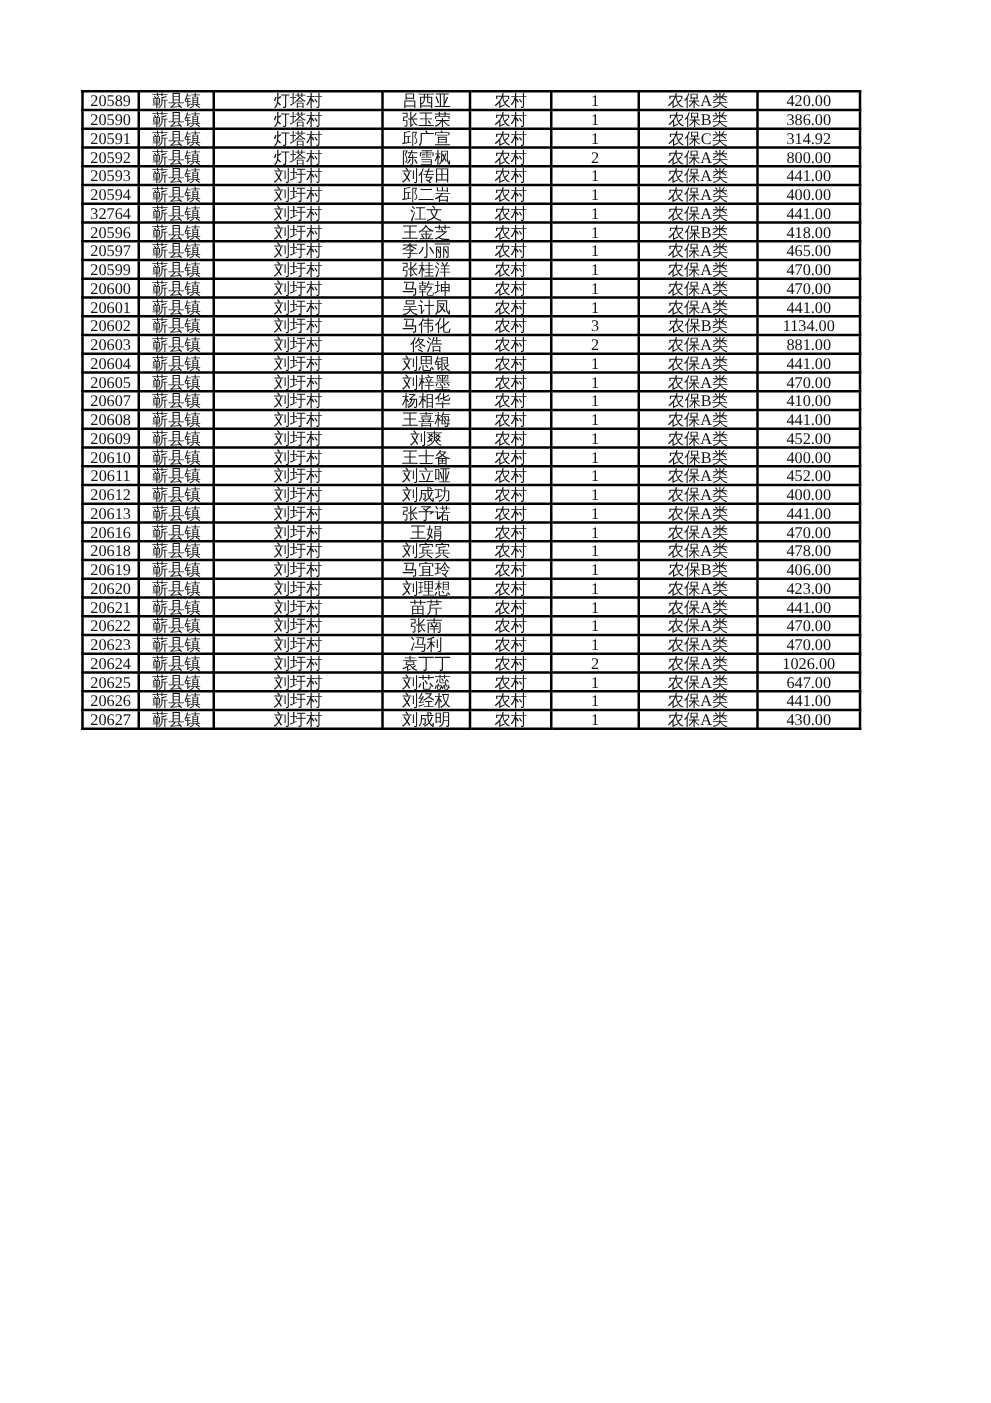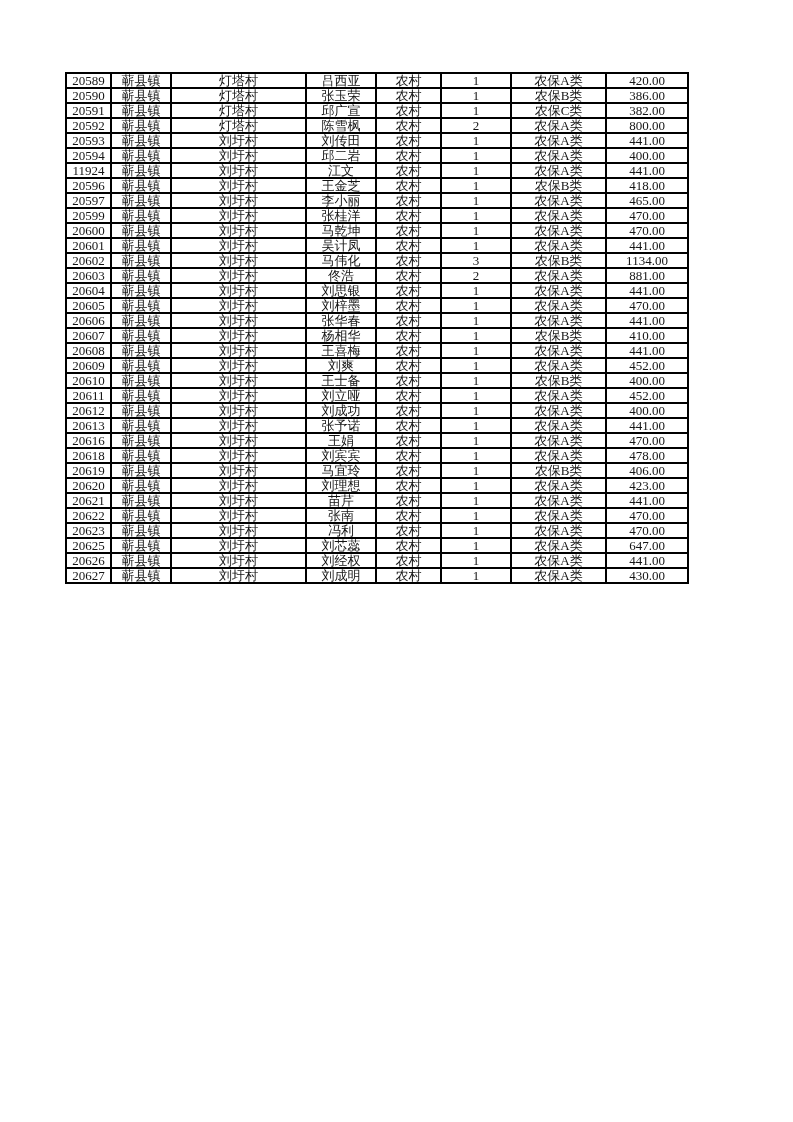--- a/index.html
+++ b/index.html
@@ -84,21 +84,21 @@
           <td>386.00</td>
         </tr>
         <tr>
           <td>20591</td>
           <td>蕲县镇</td>
           <td>灯塔村</td>
           <td>邱广宣</td>
           <td>农村</td>
           <td>1</td>
           <td>农保C类</td>
-          <td>382.00</td>
+          <td>314.92</td>
         </tr>
         <tr>
           <td>20592</td>
           <td>蕲县镇</td>
           <td>灯塔村</td>
           <td>陈雪枫</td>
           <td>农村</td>
           <td>2</td>
           <td>农保A类</td>
           <td>800.00</td>
@@ -117,21 +117,21 @@
           <td>20594</td>
           <td>蕲县镇</td>
           <td>刘圩村</td>
           <td>邱二岩</td>
           <td>农村</td>
           <td>1</td>
           <td>农保A类</td>
           <td>400.00</td>
         </tr>
         <tr>
-          <td>11924</td>
+          <td>32764</td>
           <td>蕲县镇</td>
           <td>刘圩村</td>
           <td>江文</td>
           <td>农村</td>
           <td>1</td>
           <td>农保A类</td>
           <td>441.00</td>
         </tr>
         <tr>
           <td>20596</td>
@@ -217,30 +217,20 @@
           <td>20605</td>
           <td>蕲县镇</td>
           <td>刘圩村</td>
           <td>刘梓墨</td>
           <td>农村</td>
           <td>1</td>
           <td>农保A类</td>
           <td>470.00</td>
         </tr>
         <tr>
-          <td>20606</td>
-          <td>蕲县镇</td>
-          <td>刘圩村</td>
-          <td>张华春</td>
-          <td>农村</td>
-          <td>1</td>
-          <td>农保A类</td>
-          <td>441.00</td>
-        </tr>
-        <tr>
           <td>20607</td>
           <td>蕲县镇</td>
           <td>刘圩村</td>
           <td>杨相华</td>
           <td>农村</td>
           <td>1</td>
           <td>农保B类</td>
           <td>410.00</td>
         </tr>
         <tr>
@@ -365,20 +355,30 @@
         </tr>
         <tr>
           <td>20623</td>
           <td>蕲县镇</td>
           <td>刘圩村</td>
           <td>冯利</td>
           <td>农村</td>
           <td>1</td>
           <td>农保A类</td>
           <td>470.00</td>
+        </tr>
+        <tr>
+          <td>20624</td>
+          <td>蕲县镇</td>
+          <td>刘圩村</td>
+          <td>袁丁丁</td>
+          <td>农村</td>
+          <td>2</td>
+          <td>农保A类</td>
+          <td>1026.00</td>
         </tr>
         <tr>
           <td>20625</td>
           <td>蕲县镇</td>
           <td>刘圩村</td>
           <td>刘芯蕊</td>
           <td>农村</td>
           <td>1</td>
           <td>农保A类</td>
           <td>647.00</td>

